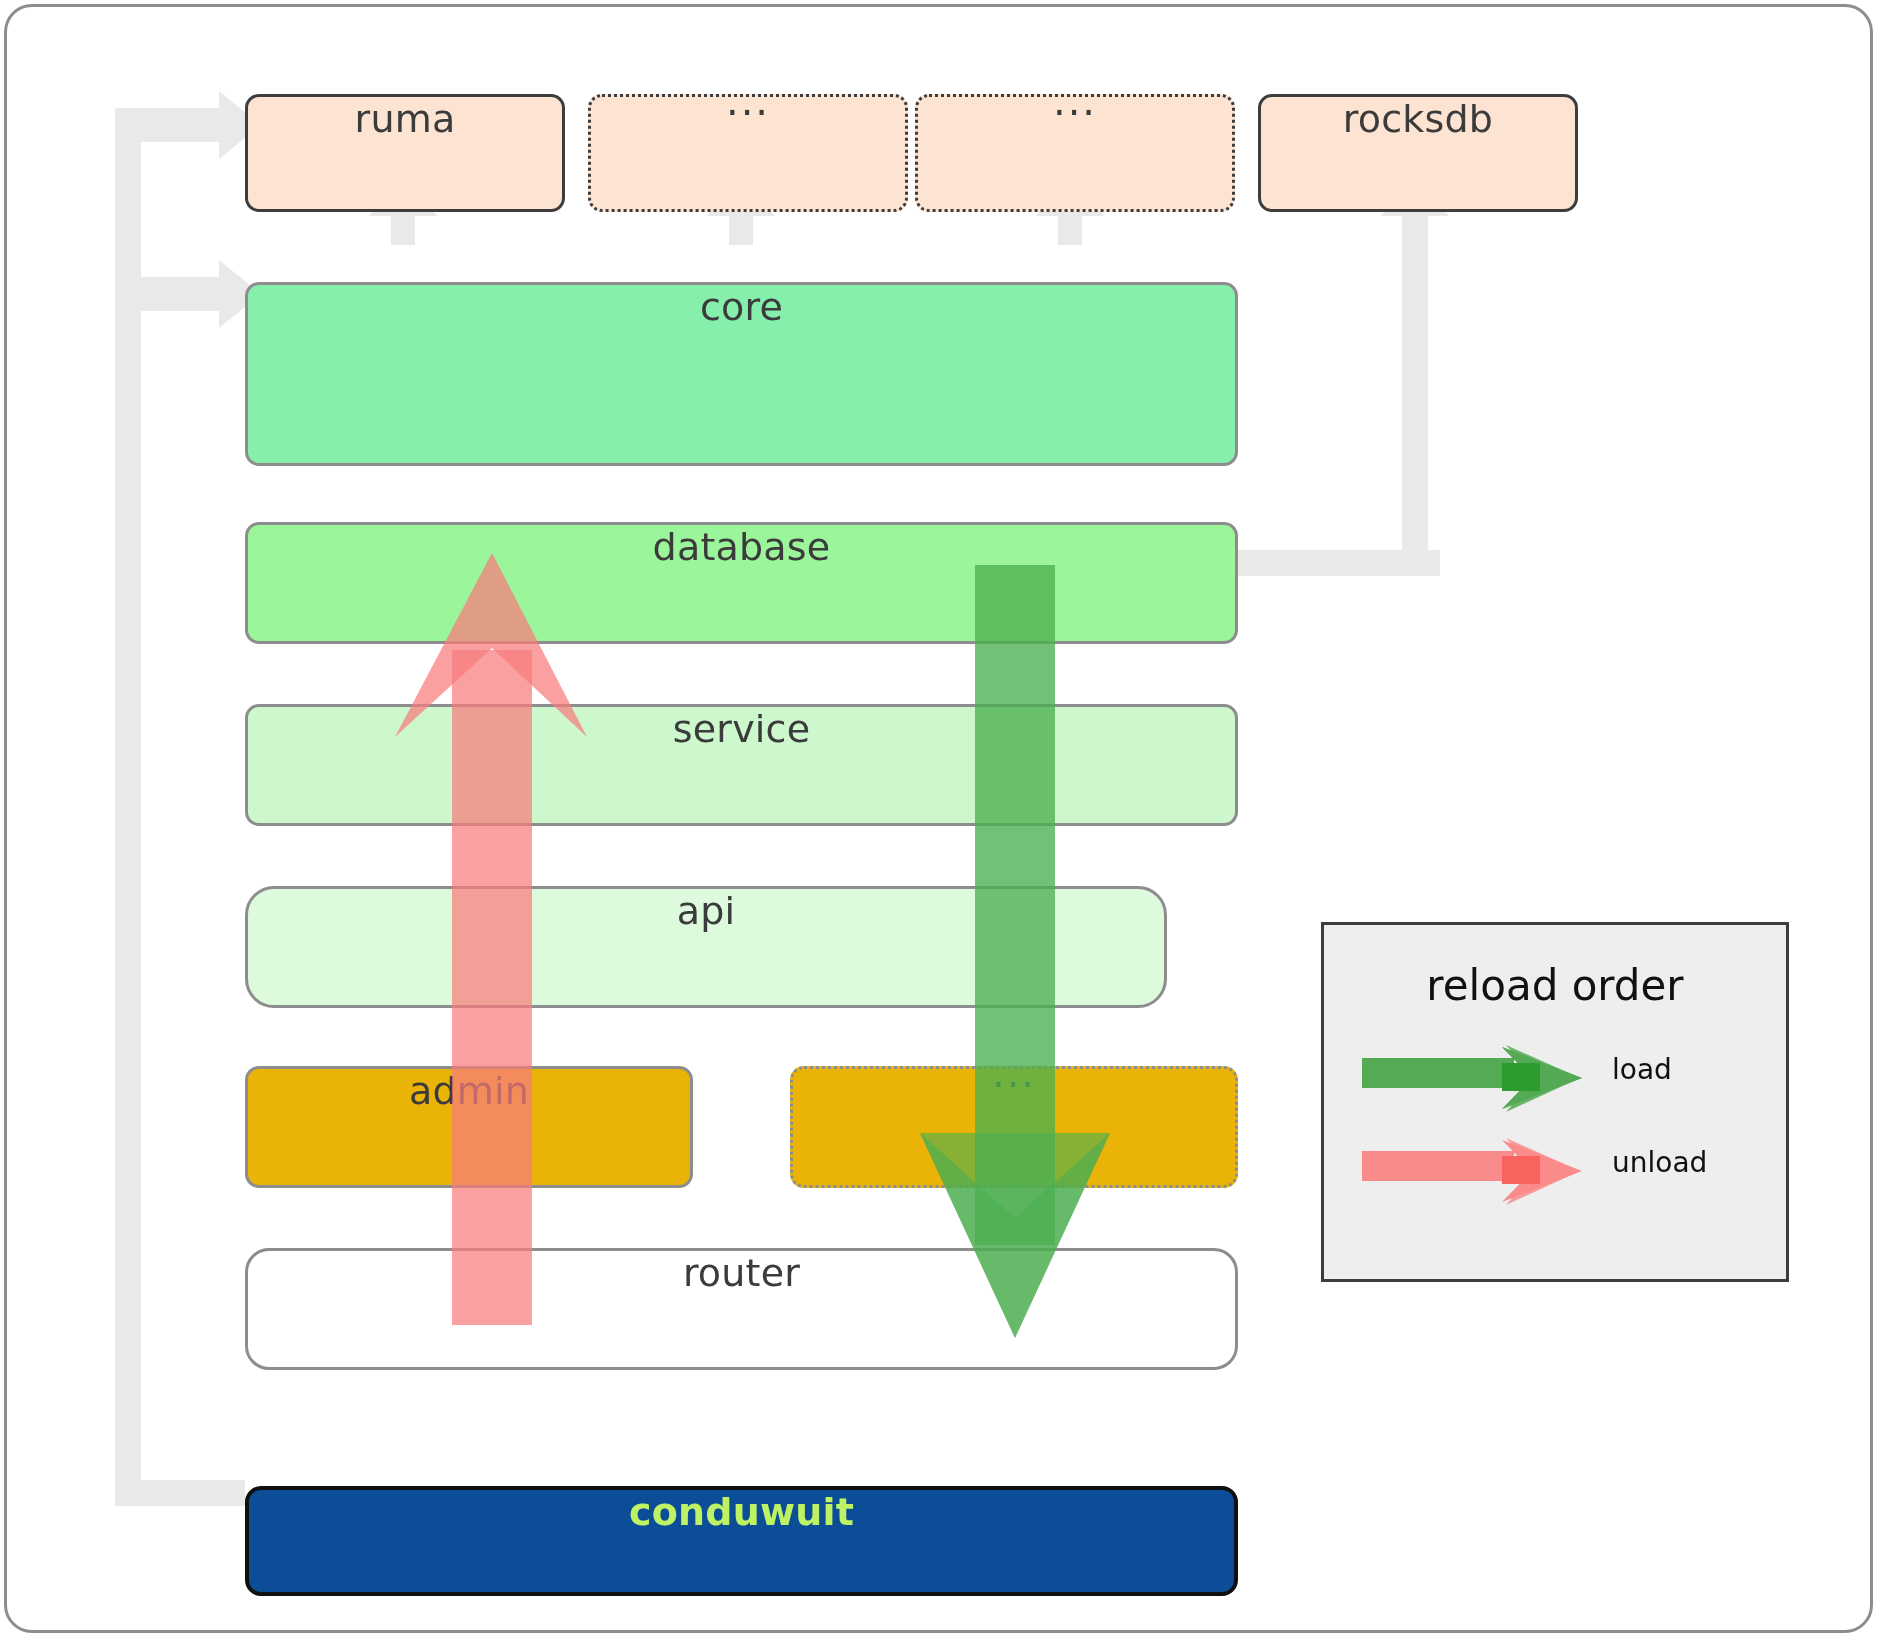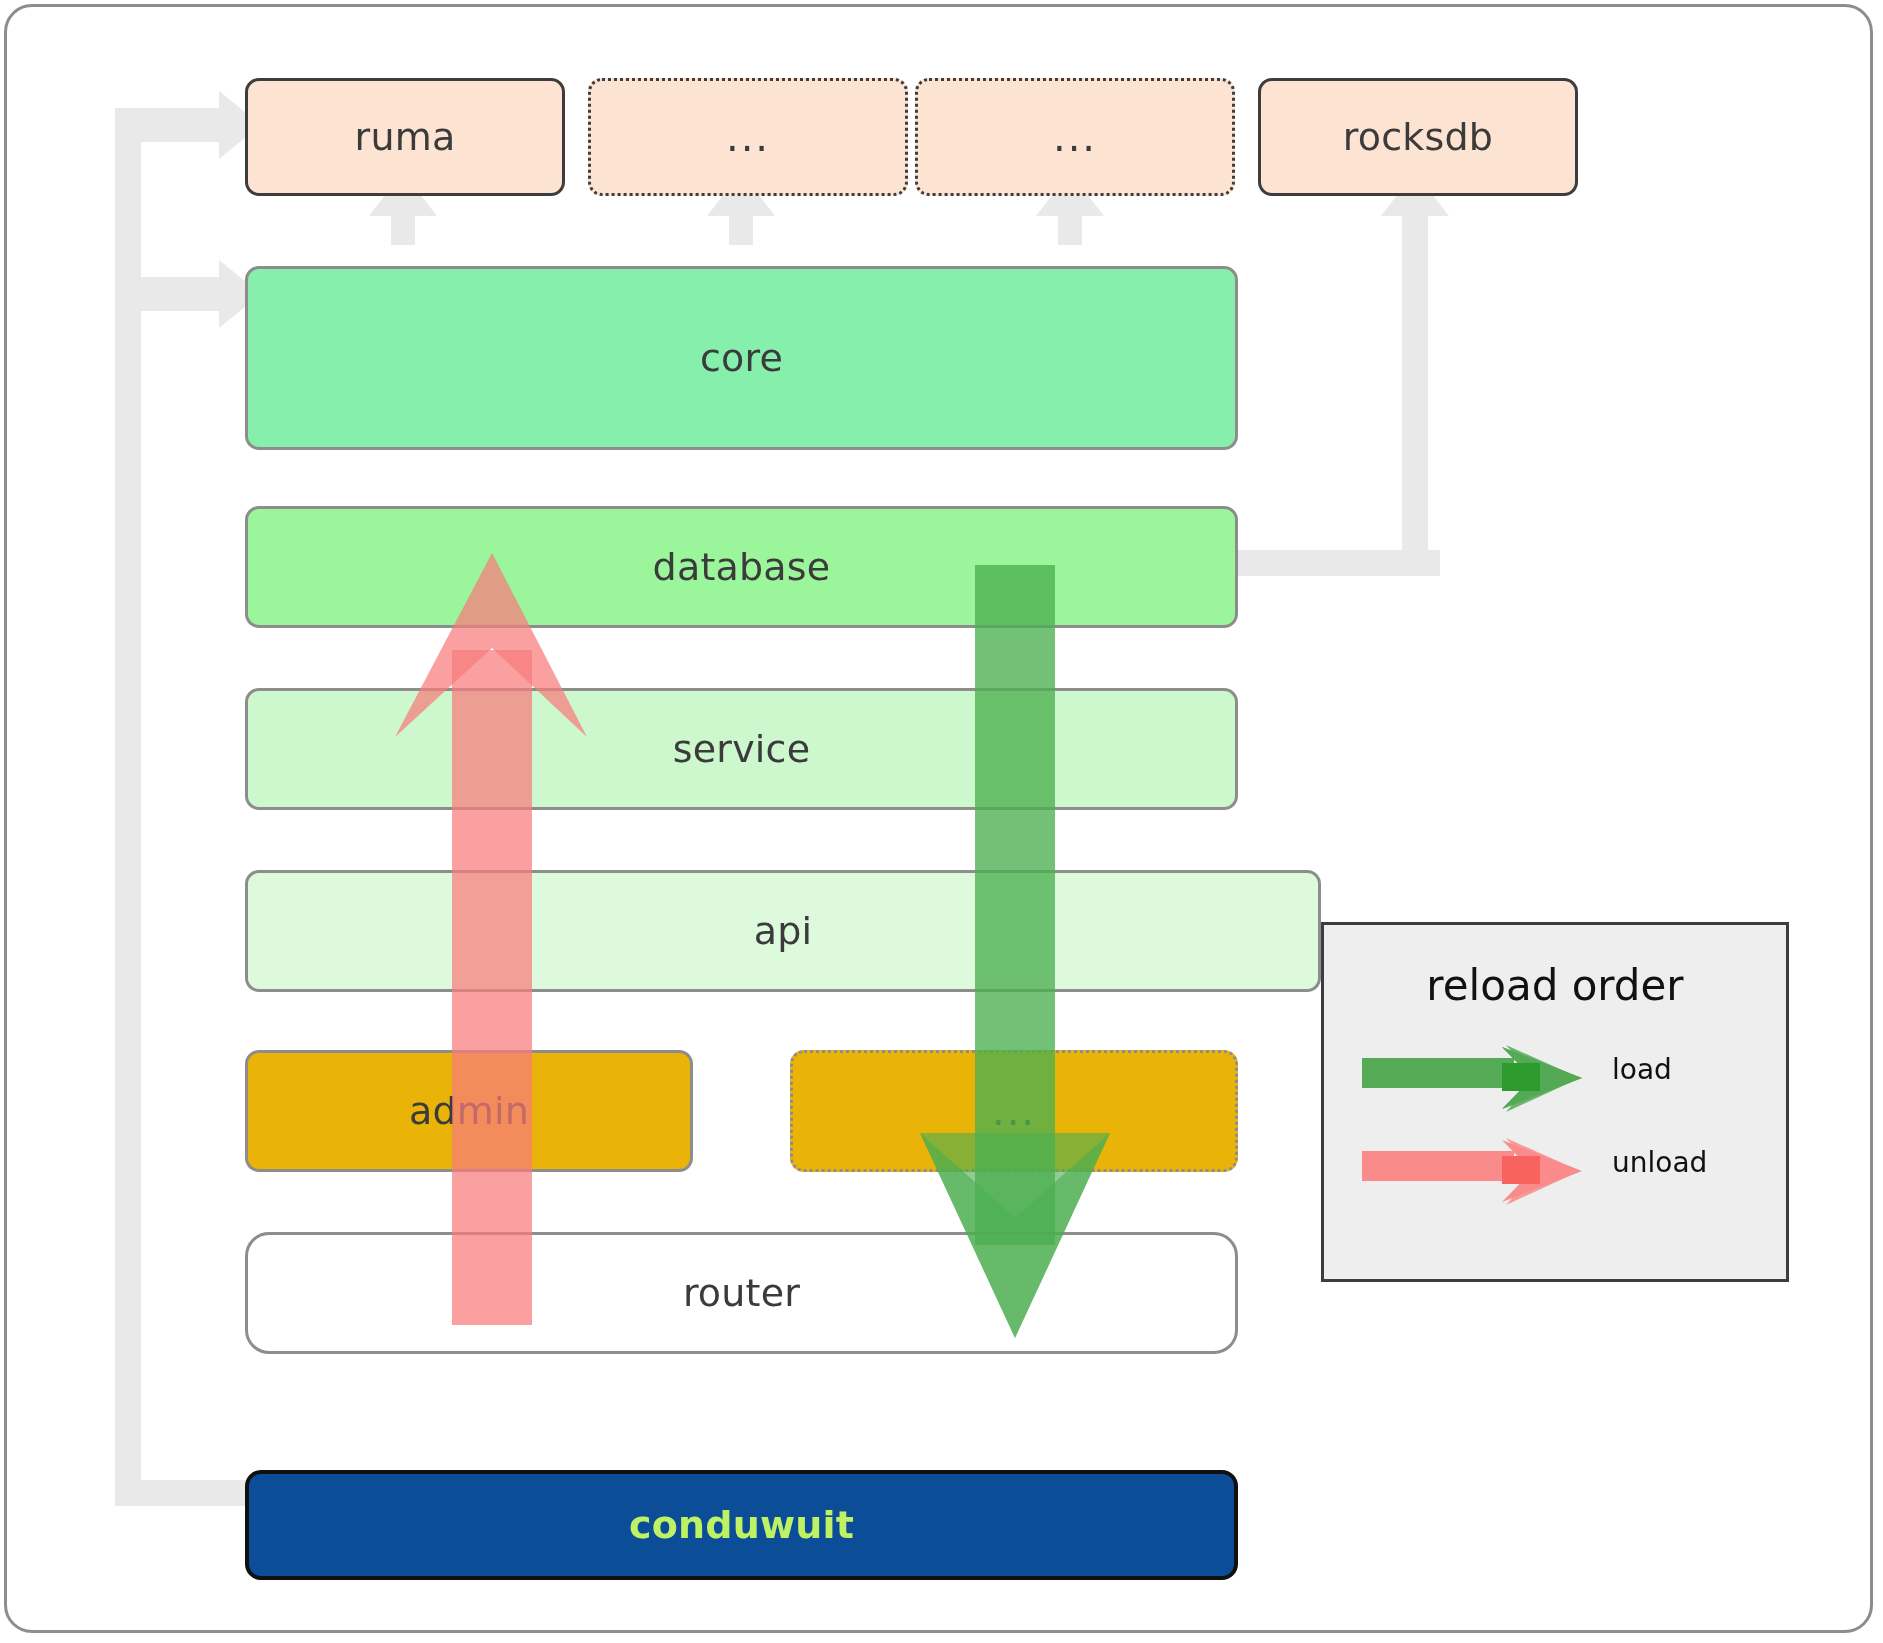--- a/index.html
+++ b/index.html
@@ -18,27 +18,28 @@
     width:1869px;height:1629px;
     border:3px solid #8d8d8d;
     border-radius:28px;
     box-sizing:border-box;
     background:#ffffff;
   }
   .box{
     position:absolute;
     box-sizing:border-box;
     display:flex;
-    align-items:center;
+    align-items:flex-start;
     justify-content:center;
     border-radius:14px;
     font-size:38px;
     color:#3b3b3b;
     letter-spacing:.2px;
     z-index:5;
+    margin-top:16px;
   }
   .box.dotted{border-style:dotted;border-width:3px;}
   .box.solid-dark{border:3px solid #3d3d3d;}
   .box.solid-gray{border:3px solid #8d8d8d;}
   .box.ellipsis{font-size:40px;letter-spacing:2px;line-height:.2;}
   
   .c-peach{background:#fce3d2;}
   .c-blue{background:#86efac;}
   .c-g1{background:#9bf59b;}
   .c-g2{background:#cdf8cd;}
@@ -128,21 +129,21 @@
   </div>
 
   <div class="box c-g1 solid-gray" style="left:245px;top:506px;width:993px;height:122px;">
     <span>database</span>
   </div>
 
   <div class="box c-g2 solid-gray" style="left:245px;top:688px;width:993px;height:122px;">
     <span>service</span>
   </div>
 
-  <div class="box c-g3 solid-gray" style="left:245px;top:870px;width:1076px;height:122px;">
+  <div class="box c-g3 solid-gray" style="left:245px;top:870px;width:922px;height:122px;border-radius:29px;">
     <span>api</span>
   </div>
 
   <div class="box c-g4 solid-gray" style="left:245px;top:1050px;width:448px;height:122px;">
     <span>admin</span>
   </div>
 
   <div class="box c-g4 dotted ellipsis" style="left:790px;top:1050px;width:448px;height:122px;border-color:#8d8d8d;">
     <span>...</span>
   </div>

